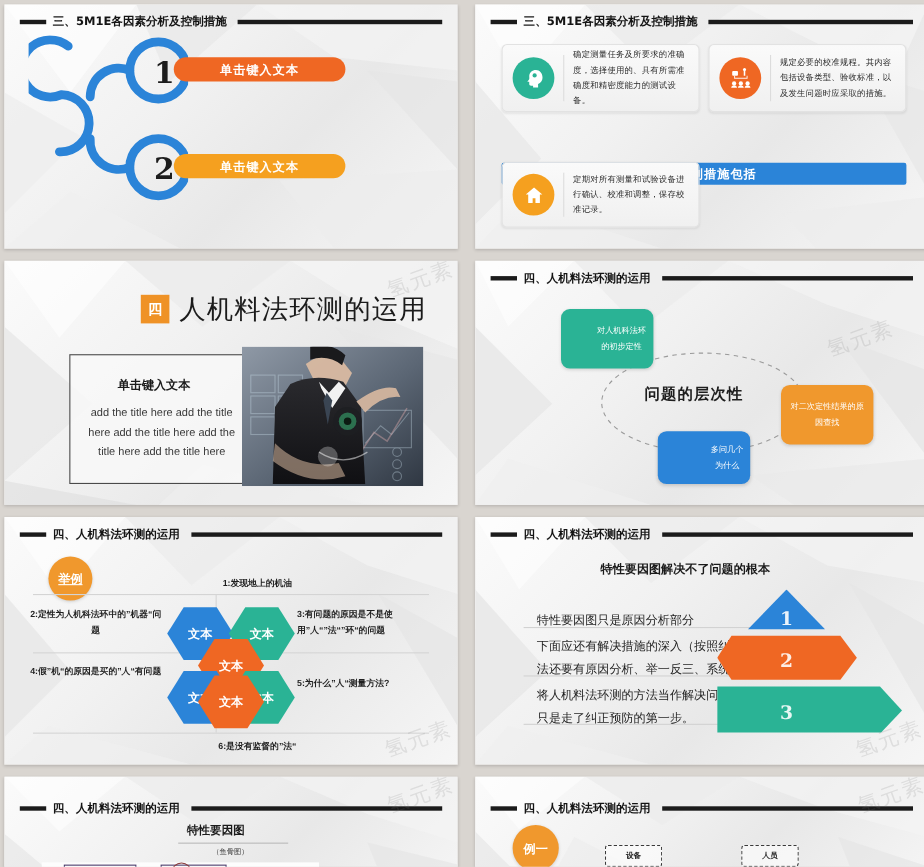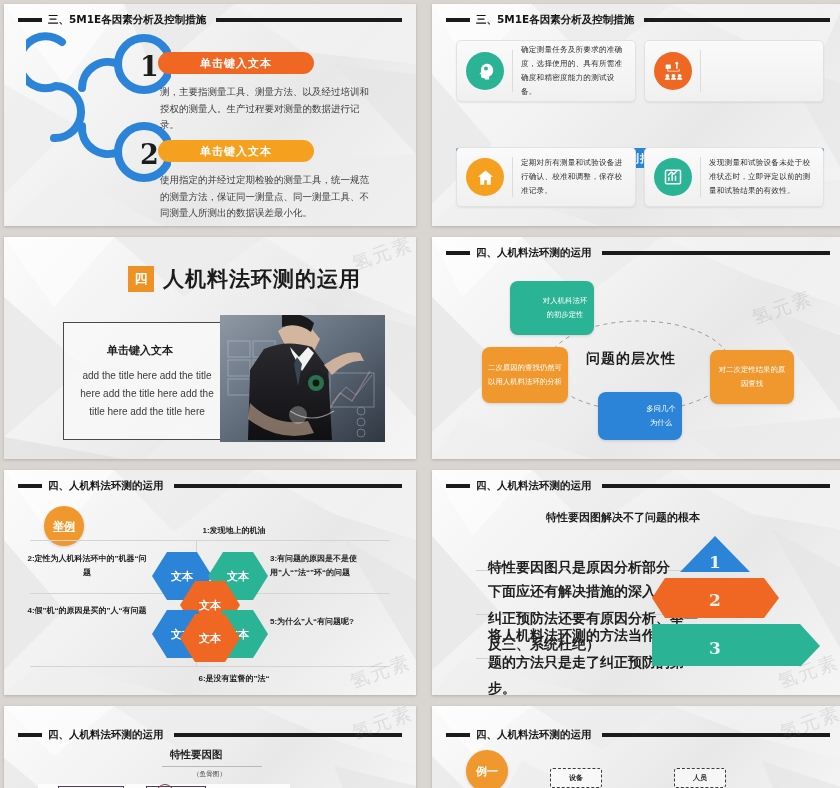--- a/index.html
+++ b/index.html
@@ -61,21 +61,21 @@
   .card .sep{width:1px;align-self:stretch;margin:9px 0;background:#dcdcdc;flex:none;}
   .card .ctxt{font-size:7.6px;line-height:1.85;color:#2d2d2d;letter-spacing:.2px;}
   .bluebar{position:absolute;background:#2b84d8;color:#fff;display:flex;
            align-items:center;justify-content:center;font-weight:bold;font-size:11px;
            border-radius:2px;letter-spacing:1px;margin-top:34px;}
 
   
   .s3-title{position:absolute;display:flex;align-items:center;gap:9px;}
   .s3-badge{width:26px;height:26px;background:#ef9226;color:#fff;font-size:13px;font-weight:bold;
             display:flex;align-items:center;justify-content:center;}
-  .s3-t{font-size:21px;font-weight:bold;color:#1b1b1b;letter-spacing:1px;}
+  .s3-t{font-size:24px;font-weight:normal;color:#1b1b1b;letter-spacing:1px;}
   .s3-box{position:absolute;border:1.5px solid #4a4a4a;background:rgba(248,248,248,.85);
           box-sizing:border-box;}
   .s3-h{position:absolute;font-size:11px;font-weight:bold;color:#1b1b1b;}
   .s3-p{position:absolute;font-size:10px;color:#3a3a3a;line-height:1.8;text-align:center;width:150px;}
   .photo{position:absolute;overflow:hidden;}
   .photo svg{display:block;}
 
   
   .rbox{position:absolute;border-radius:8px;color:#fff;font-size:7.4px;line-height:1.9;
         display:flex;align-items:center;justify-content:center;text-align:center;padding:4px 6px;
@@ -83,21 +83,21 @@
   .ctr-label{position:absolute;font-size:14px;font-weight:bold;color:#1e1e1e;letter-spacing:1px;}
   .hexlbl{position:absolute;font-size:8px;font-weight:bold;color:#1f1f1f;line-height:1.8;}
   .hline{position:absolute;height:1px;background:#d4d4d4;}
   .vline{position:absolute;width:1px;background:#d4d4d4;}
   .badge-circ{position:absolute;width:40px;height:40px;border-radius:50%;background:#f0982d;
               color:#fff;font-size:11px;font-weight:bold;display:flex;align-items:center;
               justify-content:center;box-shadow:0 1px 3px rgba(0,0,0,.16);}
 
   
   .s6-title{position:absolute;font-size:11px;font-weight:bold;color:#1b1b1b;}
-  .s6-txt{position:absolute;font-size:14px;font-weight:bold;color:#1f1f1f;line-height:1.9;}
+  .s6-txt{position:absolute;font-size:11px;font-weight:normal;color:#1f1f1f;line-height:1.9;}
   .s6-rule{position:absolute;height:1px;background:#d2d2d2;}
 
   
   .fb-title{position:absolute;font-size:10.5px;font-weight:bold;color:#1b1b1b;}
   .fb-sub{position:absolute;font-size:6.6px;color:#3d3d3d;}
   .fb-rule{position:absolute;height:1px;background:#b9b9b9;}
   .fb-white{position:absolute;background:#fdfdfd;}
   .fb-box{position:absolute;border:1px solid #4a3d6b;box-sizing:border-box;}
   .fb-circ{position:absolute;border:1px solid #8a3a3a;border-radius:50%;
            font-size:5px;color:#8a3a3a;display:flex;align-items:center;justify-content:center;}
@@ -134,24 +134,22 @@
         <circle cx="118" cy="32" r="26" fill="none" stroke="#2b84d8" stroke-width="8"></circle>
         <circle cx="118" cy="120" r="26" fill="none" stroke="#2b84d8" stroke-width="8"></circle>
         <path d="M92 32 a26 26 0 0 0 -36 24" fill="none" stroke="#2b84d8" stroke-width="8" stroke-linecap="round"></path>
         <path d="M92 120 a26 26 0 0 1 -36 -26" fill="none" stroke="#2b84d8" stroke-width="8" stroke-linecap="round"></path>
       </svg>
     </div>
     <div class="s1-num" style="left:136px;top:47px;">1</div>
     <div class="s1-num" style="left:136px;top:135px;">2</div>
 
     <div class="pill" style="left:154px;top:48px;width:156px;background:#ef6723;">单击键入文本</div>
-    <div class="s1-body" style="left:156px;top:80px;">测，主要指测量工具、测量方法、以及经过培训和授权的测量人。生产过程要对测量的数据进行记录。</div>
 
     <div class="pill" style="left:154px;top:136px;width:156px;background:#f5a01f;">单击键入文本</div>
-    <div class="s1-body" style="left:156px;top:168px;">使用指定的并经过定期检验的测量工具，统一规范的测量方法，保证同一测量点、同一测量工具、不同测量人所测出的数据误差最小化。</div>
   </div>
 
   <div class="slide">
     <div class="poly">
       <svg viewBox="0 0 412 222" preserveAspectRatio="none">
         <polygon points="0,0 100,0 40,70" fill="#ffffff" opacity=".5"></polygon>
         <polygon points="100,0 240,0 160,60" fill="#ebebeb" opacity=".8"></polygon>
         <polygon points="240,0 412,0 380,70" fill="#f5f5f5" opacity=".7"></polygon>
         <polygon points="0,70 60,140 0,200" fill="#e9e9e9" opacity=".8"></polygon>
         <polygon points="350,60 412,80 412,170" fill="#e7e7e7" opacity=".7"></polygon>
@@ -183,45 +181,35 @@
           <path d="M15 3h1.6v6H15z"></path>
             <circle cx="15.8" cy="2.5" r="1.6"></circle>
           <path d="M6 9v2h12V9h1v3H5V9z" opacity=".9"></path>
           <circle cx="5" cy="17" r="2.2"></circle>
             <circle cx="12" cy="17" r="2.2"></circle>
             <circle cx="19" cy="17" r="2.2"></circle>
           <path d="M2 21.5c0-1.7 1.4-2.6 3-2.6s3 .9 3 2.6zM9 21.5c0-1.7 1.4-2.6 3-2.6s3 .9 3 2.6zM16 21.5c0-1.7 1.4-2.6 3-2.6s3 .9 3 2.6z"></path>
         </svg>
       </div>
       <div class="sep"></div>
+      <div class="ctxt">规定必要的校准规程。其内容包括设备类型、验收标准，以及发生问题时应采取的措施。</div>
     </div>
 
     <div class="bluebar" style="left:24px;top:110px;width:368px;height:20px;">主要控制措施包括</div>
 
     <div class="card" style="left:24px;top:143px;width:180px;height:60px;">
       <div class="circ" style="background:#f5a01f;">
         <svg width="19" height="19" viewBox="0 0 24 24" fill="#fff">
           <path d="M12 3 2.5 11.2h2.8V21h5.1v-5.6h3.2V21h5.1v-9.8h2.8z"></path>
         </svg>
       </div>
       <div class="sep"></div>
       <div class="ctxt">定期对所有测量和试验设备进行确认、校准和调整，保存校准记录。</div>
     </div>
 
-    <div class="card" style="left:212px;top:143px;width:180px;height:60px;">
-      <div class="circ" style="background:#2ab395;">
-        <svg width="20" height="20" viewBox="0 0 24 24" fill="none" stroke="#fff" stroke-width="1.8">
-          <rect x="3" y="4" width="18" height="16" rx="1.5"></rect>
-          <path d="M7 16v-3M11 16V9M15 16v-5" stroke-linecap="round"></path>
-          <path d="M6.5 9.5 10 6l3 2.5 4-4" stroke-linecap="round" stroke-linejoin="round"></path>
-        </svg>
-      </div>
-      <div class="sep"></div>
-      <div class="ctxt">发现测量和试验设备未处于校准状态时，立即评定以前的测量和试验结果的有效性。</div>
-    </div>
   </div>
 
   <div class="slide">
     <div class="poly">
       <svg viewBox="0 0 412 222" preserveAspectRatio="none">
         <polygon points="0,0 110,0 50,70" fill="#ffffff" opacity=".55"></polygon>
         <polygon points="110,0 260,0 180,60" fill="#ebebeb" opacity=".8"></polygon>
         <polygon points="260,0 412,0 412,80 340,50" fill="#f5f5f5" opacity=".7"></polygon>
         <polygon points="0,60 80,130 0,200" fill="#e9e9e9" opacity=".85"></polygon>
         <polygon points="0,200 120,222 0,222" fill="#dedede" opacity=".6"></polygon>
@@ -303,21 +291,20 @@
       <div class="dash"></div>
       <div class="txt">四、人机料法环测的运用</div>
       <div class="rule"></div>
     </div>
 
     <svg style="position:absolute;left:112px;top:82px;" width="190" height="95">
       <ellipse cx="95" cy="47" rx="92" ry="45" fill="none" stroke="#9a9a9a" stroke-width="1" stroke-dasharray="4 4"></ellipse>
     </svg>
 
     <div class="rbox" style="left:78px;top:44px;width:84px;height:54px;background:#2ab395;padding-left:32px;">对人机科法环的初步定性</div>
-    <div class="rbox" style="left:50px;top:110px;width:86px;height:56px;background:#f0982d;">二次原因的查找仍然可以用人机料法环的分析</div>
     <div class="rbox" style="left:278px;top:113px;width:84px;height:54px;background:#f0982d;">对二次定性结果的原因查找</div>
     <div class="rbox" style="left:166px;top:155px;width:84px;height:48px;background:#2b84d8;padding-left:48px;">多问几个为什么</div>
 
     <div class="ctr-label" style="left:154px;top:113px;">问题的层次性</div>
     <div class="wm" style="right:30px;top:58px;bottom:auto;">氢元素</div>
   </div>
 
   <div class="slide">
     <div class="poly">
       <svg viewBox="0 0 412 225" preserveAspectRatio="none">
@@ -358,21 +345,21 @@
     </svg>
     <svg style="position:absolute;left:176px;top:140px;" width="96" height="60">
       <polygon points="0,28 15,4 45,4 60,28 45,52 15,52" fill="#ef6723"></polygon>
       <text x="30" y="32" font-family="DejaVu Sans" font-size="11" font-weight="bold" fill="#fff" text-anchor="middle">文本</text>
     </svg>
 
     <div class="hexlbl" style="left:150px;top:54px;width:160px;text-align:center;">1:发现地上的机油</div>
     <div class="hexlbl" style="left:20px;top:82px;width:126px;text-align:center;">2:定性为人机科法环中的”机器“问题</div>
     <div class="hexlbl" style="left:266px;top:82px;width:134px;">3:有问题的原因是不是使用”人“”法“”环“的问题</div>
     <div class="hexlbl" style="left:20px;top:134px;width:126px;text-align:center;">4:假”机“的原因是买的”人“有问题</div>
-    <div class="hexlbl" style="left:266px;top:145px;width:134px;">5:为什么”人“有问题呢?</div>
+    <div class="hexlbl" style="left:266px;top:145px;width:134px;">5:为什么”人“测量方法?</div>
     <div class="hexlbl" style="left:150px;top:202px;width:160px;text-align:center;">6:是没有监督的”法“</div>
     <div class="wm">氢元素</div>
   </div>
 
   <div class="slide">
     <div class="poly">
       <svg viewBox="0 0 412 225" preserveAspectRatio="none">
         <polygon points="0,0 100,0 40,66" fill="#ffffff" opacity=".5"></polygon>
         <polygon points="100,0 240,0 160,60" fill="#ececec" opacity=".85"></polygon>
         <polygon points="240,0 412,0 412,60 320,44" fill="#f4f4f4" opacity=".7"></polygon>

